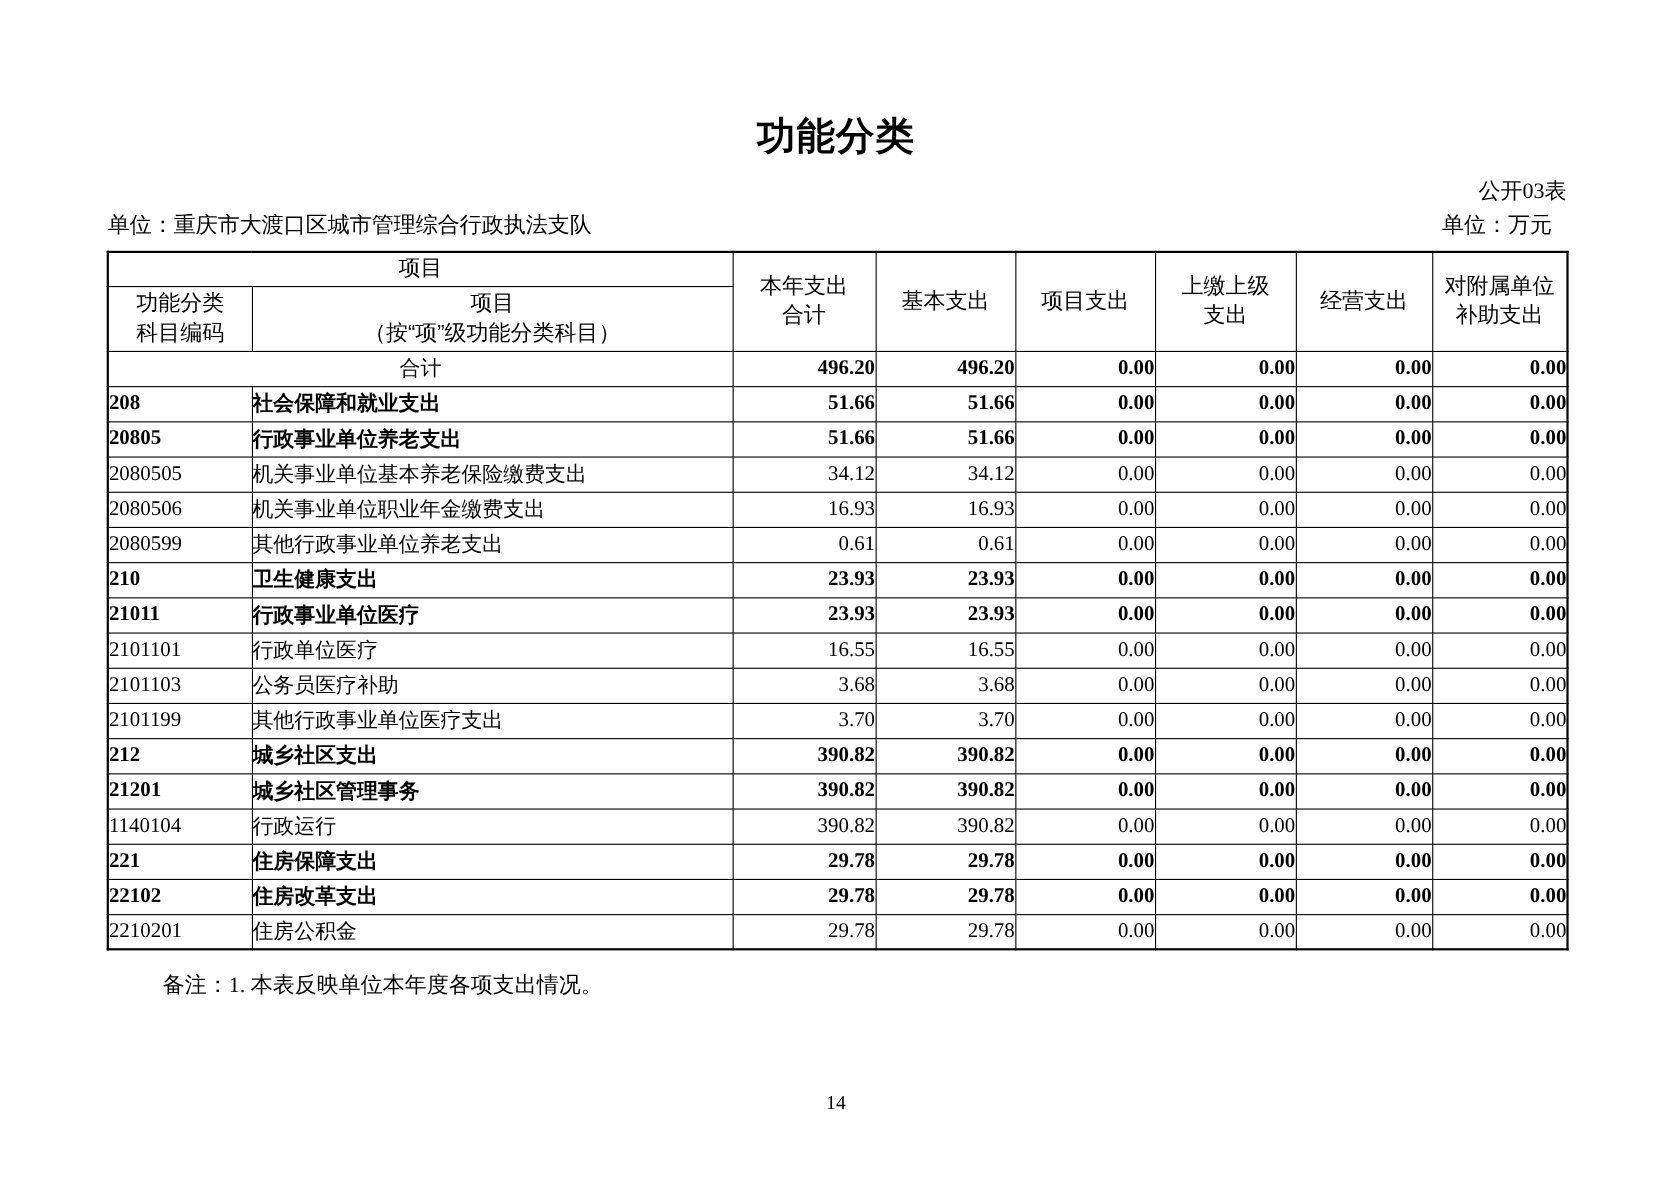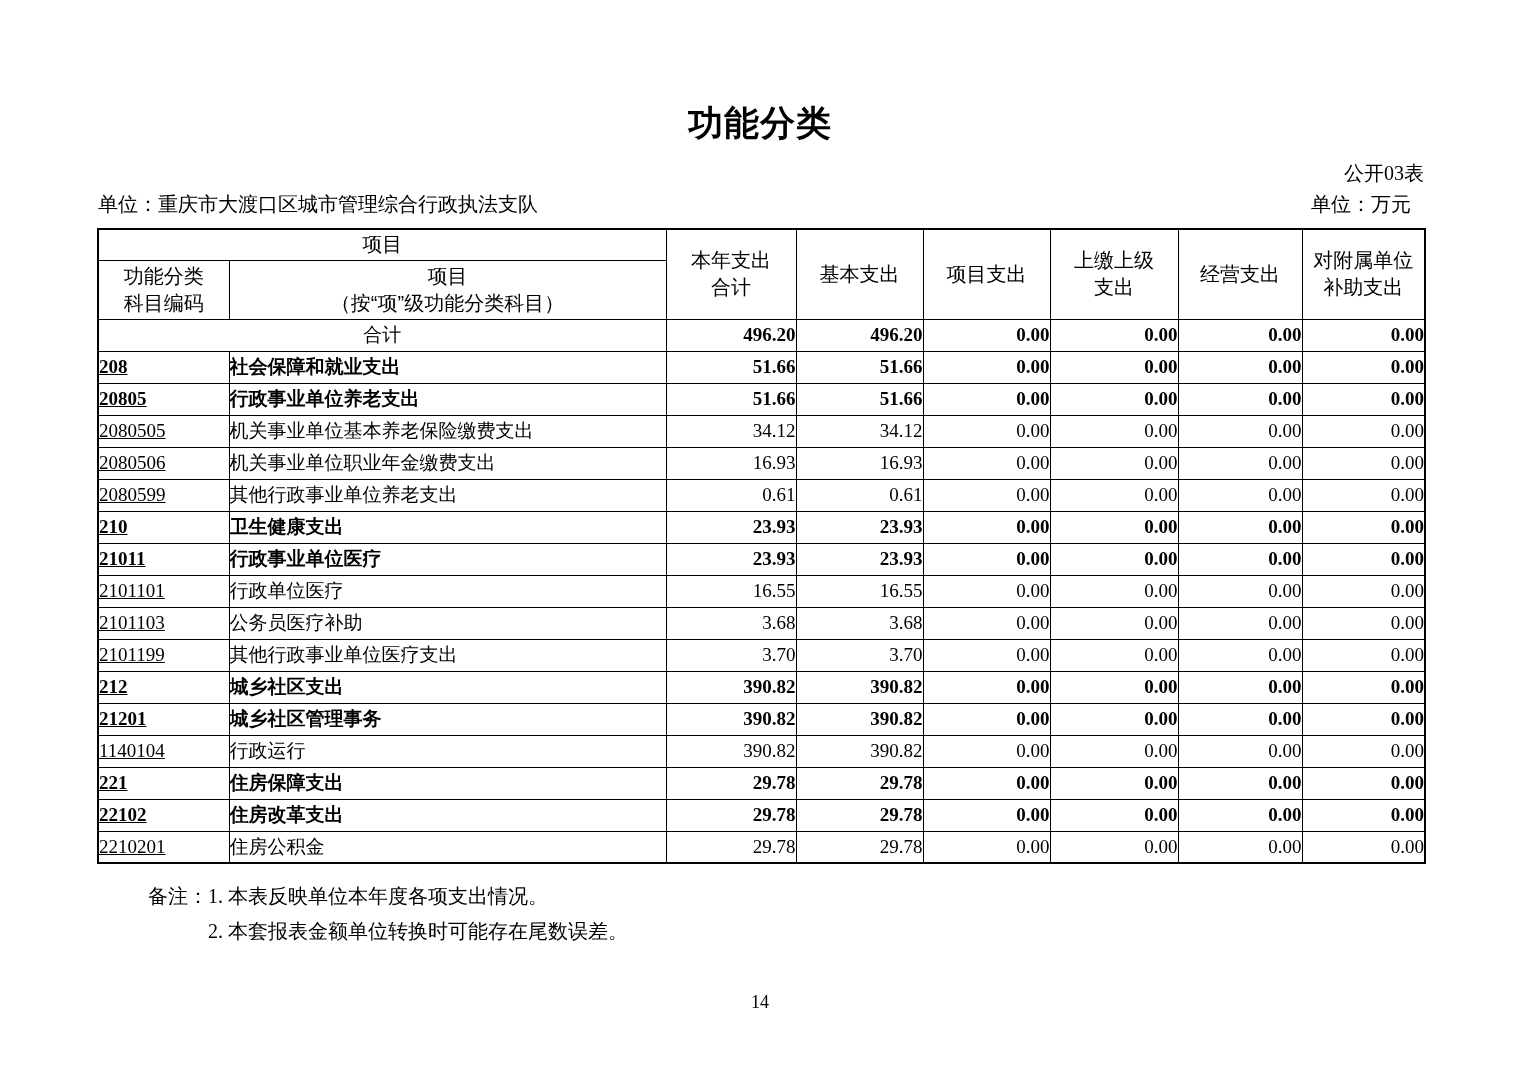--- a/index.html
+++ b/index.html
@@ -69,21 +69,21 @@
     vertical-align: middle;
     line-height: 1.35;
   }
   .fin-table thead tr.h1 { height: 31px; }
   .fin-table thead tr.h2 { height: 59px; }
   .fin-table tbody tr { height: 32px; }
   .fin-table tbody td {
     font-size: 19px;
     vertical-align: middle;
   }
-  .cell-code { text-align: left; padding-left: 8px; text-decoration: underline; }
+  .cell-code { text-align: left; padding-left: 8px; }
   .cell-name { text-align: left; padding-left: 10px; }
   .cell-num  { text-align: right; padding-right: 10px; }
   .cell-total-label { text-align: center; }
   tr.category td { font-weight: bold; }
   tr.total td.cell-num { font-weight: bold; margin-top: 35px; }
 
   .notes {
     position: absolute;
     top: 879px;
     left: 148px;
@@ -324,17 +324,16 @@
         <td class="cell-num">0.00</td>
         <td class="cell-num">0.00</td>
       </tr>
     </tbody>
 </table>
 
 <div class="notes">
   <span class="notes-label">备注：</span>
   <span class="notes-lines">
     <div>1. 本表反映单位本年度各项支出情况。</div>
-    <div>2. 本套报表金额单位转换时可能存在尾数误差。</div>
   </span>
 </div>
 
 <div class="page-number">14</div>
 
 </body></html>

